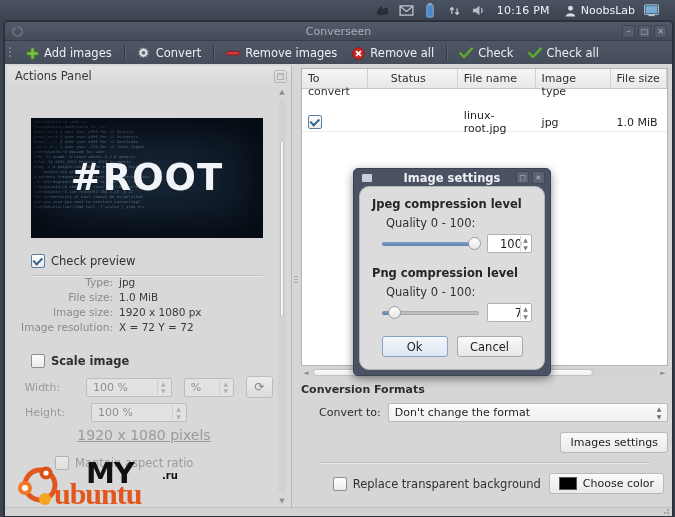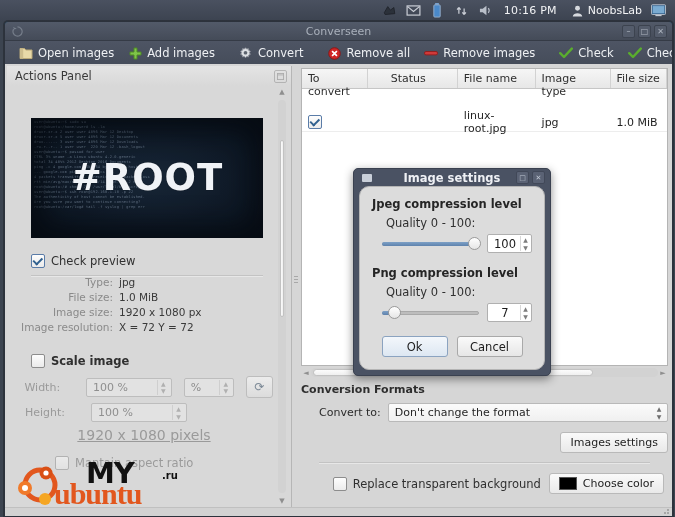--- a/index.html
+++ b/index.html
@@ -12,21 +12,21 @@
   }
   #root{position:relative;width:675px;height:517px;}
 
   
   .deskpanel{
     position:absolute;left:0;top:0;width:675px;height:21px;
     background:linear-gradient(180deg,#4a5160 0%,#434a58 50%,#3c4350 100%);
     display:flex;align-items:center;justify-content:flex-end;
     color:#e8eaed;font-size:11px;
   }
-  .tray{display:flex;align-items:center;gap:9px;padding-right:9px;}
+  .tray{display:flex;align-items:center;gap:9px;padding-right:16px;}
   .tray .ico{display:inline-flex;align-items:center;justify-content:center;
     width:15px;height:15px;opacity:.92;}
   .clock{color:#f2f3f5;font-size:11px;margin:0 4px 0 2px;letter-spacing:.2px;}
   .user{color:#f2f3f5;font-size:11px;display:flex;align-items:center;gap:3px;}
 
   
   .appwin{
     position:absolute;left:4px;top:21px;width:667px;height:494px;
     background:#0c4a6e;
     border:1px solid #2c323c;
@@ -230,21 +230,21 @@
   .m-sub{font-size:11.5px;color:#303030;margin:5px 0 4px 14px;}
   .sliderrow{display:flex;align-items:center;gap:8px;margin-left:10px;}
   .slider{position:relative;width:97px;height:16px;display:flex;align-items:center;}
   .s-track{position:absolute;left:0;right:0;height:4px;background:#bdbdbd;
     border-radius:3px;border:1px solid #a9a9a9;box-sizing:border-box;}
   .s-fill{position:absolute;left:0;height:4px;background:linear-gradient(180deg,#7da0c6,#5e82ad);
     border-radius:3px;}
   .s-handle{position:absolute;width:11px;height:11px;border-radius:50%;
     background:linear-gradient(180deg,#ffffff,#e6e6e6);border:1px solid #9a9a9a;}
   .numbox{width:34px;height:17px;background:#fff;border:1px solid #b0b0b0;border-radius:2px;
-    display:flex;align-items:center;justify-content:center;font-size:11.5px;color:#1a1a1a;
+    display:flex;align-items:center;justify-content:flex-end;font-size:11.5px;color:#1a1a1a;
     position:relative;padding-right:9px;}
   .numbox .arrows{position:absolute;right:1px;top:1px;bottom:1px;width:9px;
     display:flex;flex-direction:column;justify-content:space-around;align-items:center;
     color:#7d7d7d;font-size:6px;line-height:5px;border-left:1px solid #d8d8d8;}
   .dlgbtns{position:absolute;left:12px;right:12px;bottom:12px;display:flex;gap:9px;justify-content:center;}
   .dbtn{width:64px;height:19px;border:1px solid #a9a9a9;border-radius:3px;
     background:linear-gradient(180deg,#fafafa,#e6e6e6);
     display:flex;align-items:center;justify-content:center;font-size:11.5px;color:#1c1c1c;}
   .dbtn.default{border-color:#8ba3c0;background:linear-gradient(180deg,#f3f7fb,#dde7f2);}
 
@@ -328,29 +328,20 @@
       <div class="wbtns">
         <div class="wbtn">–</div>
         <div class="wbtn">□</div>
         <div class="wbtn">✕</div>
       </div>
     </div>
 
     <div class="toolbar">
       <div class="grip"></div>
 
-      <div class="tbtn">
-        <span class="ticon">
-          <svg width="14" height="13" viewBox="0 0 14 13">
-              <path d="M1 1.5 H5.5 L6.8 3 H13 V11.5 H1 Z" fill="#e8d9a8" stroke="#b9a878"></path>
-              <rect x="1" y="1.5" width="3.2" height="10" fill="#cdbd8e"></rect>
-            </svg>
-        </span>
-        <span>Open images</span>
-      </div>
 
       <div class="tbtn">
         <span class="ticon">
           <svg width="13" height="13" viewBox="0 0 13 13">
               <path d="M5 1 H8 V5 H12 V8 H8 V12 H5 V8 H1 V5 H5 Z" fill="#7fc449" stroke="#4e8a27"></path>
             </svg>
         </span>
         <span>Add images</span>
       </div>
 
@@ -363,35 +354,35 @@
               <circle cx="7" cy="6.2" r="2" fill="#5c636e"></circle>
             </svg>
         </span>
         <span>Convert</span>
       </div>
 
       <div class="tbsep"></div>
 
       <div class="tbtn">
         <span class="ticon">
+          <svg width="14" height="8" viewBox="0 0 14 8">
+              <rect x="0.5" y="2.5" width="13" height="3.4" rx="1.5" fill="#cf3a3a" stroke="#8f2020"></rect>
+            </svg>
+        </span>
+        <span>Remove images</span>
+      </div>
+
+      <div class="tbtn">
+        <span class="ticon">
           <svg width="13" height="13" viewBox="0 0 14 14">
               <circle cx="7" cy="7" r="6.2" fill="#cf2626" stroke="#8b1414"></circle>
               <path d="M4.4 4.4 L9.6 9.6 M9.6 4.4 L4.4 9.6" stroke="#fff" stroke-width="1.8"></path>
             </svg>
         </span>
         <span>Remove all</span>
-      </div>
-
-      <div class="tbtn">
-        <span class="ticon">
-          <svg width="14" height="8" viewBox="0 0 14 8">
-              <rect x="0.5" y="2.5" width="13" height="3.4" rx="1.5" fill="#cf3a3a" stroke="#8f2020"></rect>
-            </svg>
-        </span>
-        <span>Remove images</span>
       </div>
 
       <div class="tbsep"></div>
 
       <div class="tbtn">
         <span class="ticon">
           <svg width="14" height="12" viewBox="0 0 14 12">
               <path d="M1.2 6.2 L5 10 L12.8 1.6" stroke="#5aad2e" stroke-width="2.4" fill="none" stroke-linecap="round" stroke-linejoin="round"></path>
             </svg>
         </span>

